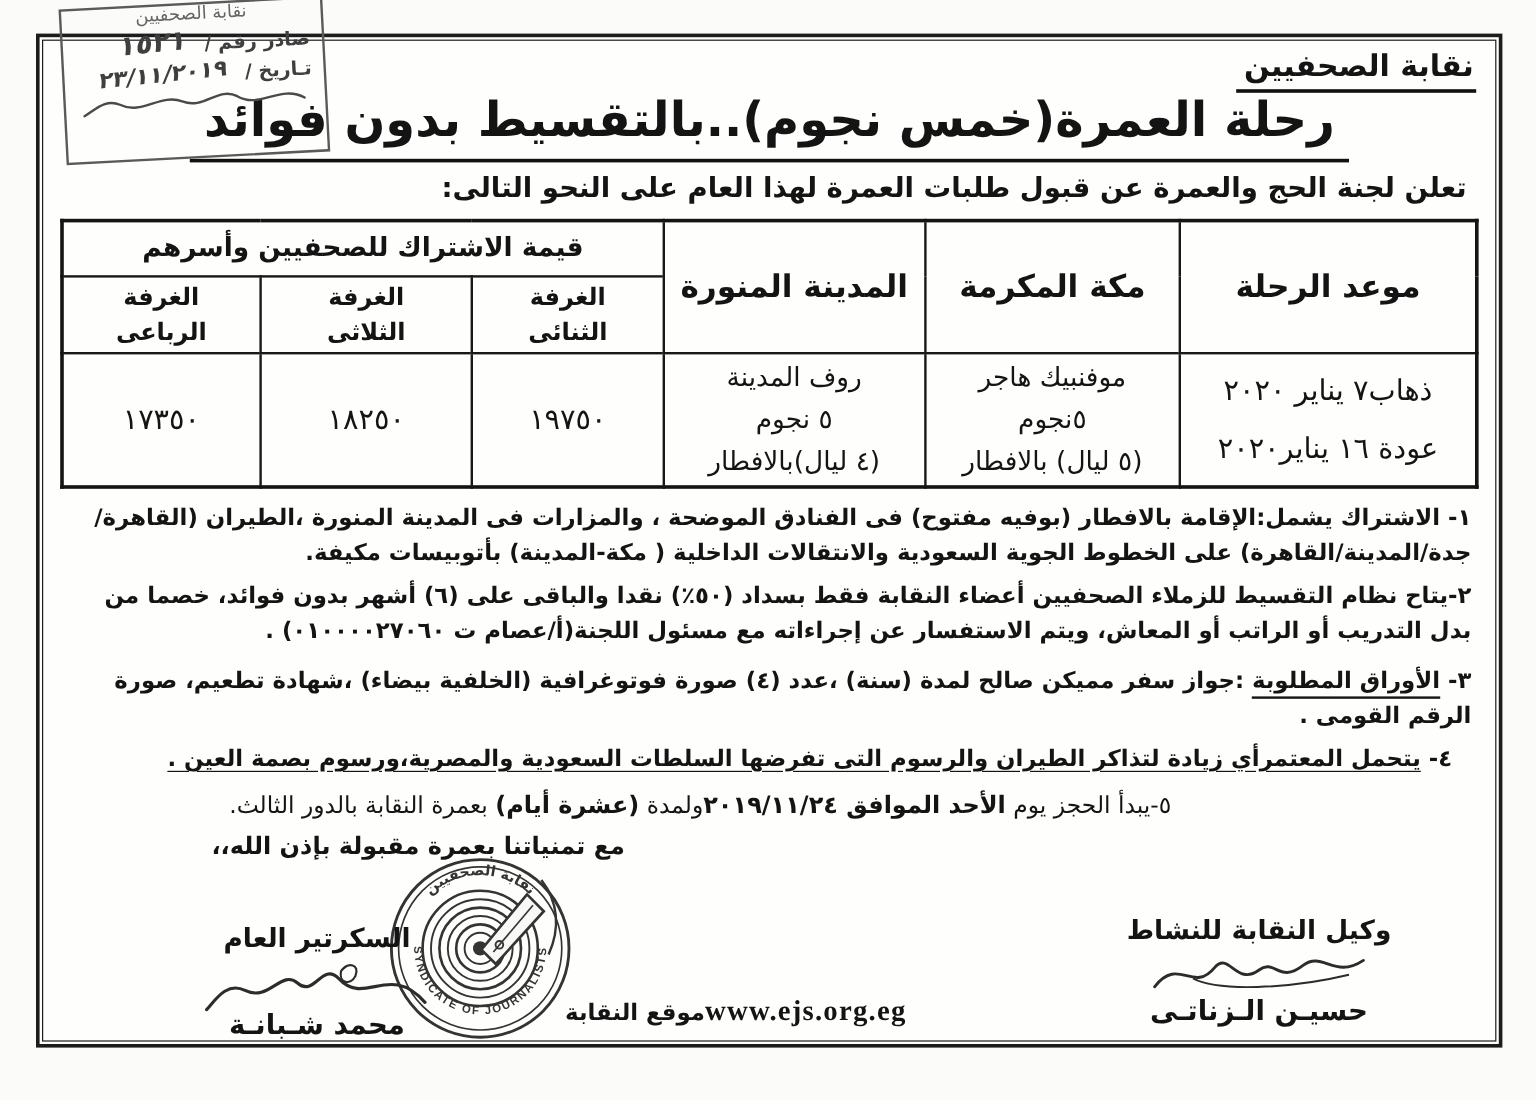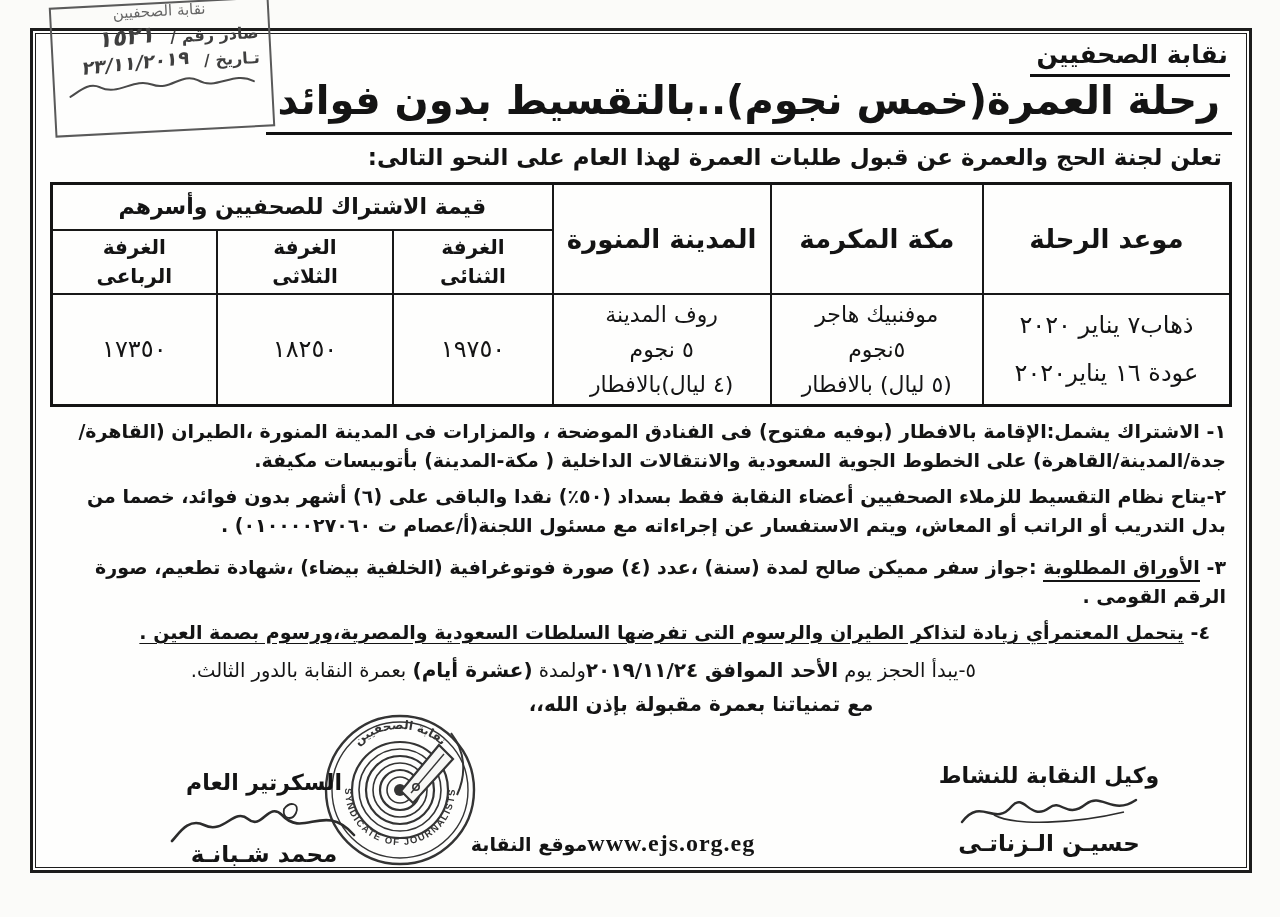--- a/index.html
+++ b/index.html
@@ -21,21 +21,21 @@
     position:absolute; inset:2px; border:1px solid #1c1c1c;
     padding:6px 14px 0 14px; direction:rtl; overflow:hidden;
   }
 
   
   .org-row { text-align:right; }
   .org-name {
     display:inline-block; font-size:25px; font-weight:bold;
     border-bottom:3px solid #111; padding:0 2px 5px 6px; margin-right:2px;
   }
-  .title-row { text-align:right; margin-top:0px; }
+  .title-row { text-align:center; margin-top:0px; }
   .doc-title {
     display:inline-block; font-size:40px; font-weight:bold; letter-spacing:-1px;
     border-bottom:3px solid #111; padding:0 12px 9px 12px;
   }
   .subtitle {
     text-align:right; padding-right:10px; margin-top:9px;
     font-size:23px; font-weight:bold;
   }
 
   
@@ -57,21 +57,21 @@
   .notes { padding:10px 6px 0 6px; font-size:19px; line-height:1.5; }
   .notes p { margin:0; }
   .n1 { font-weight:bold; margin-bottom:8px !important; }
   .n2 { font-weight:bold; margin-bottom:14px !important; }
   .n3 { font-weight:bold; margin-bottom:8px !important; }
   .n3 .n3-title { border-bottom:2.5px solid #141414; padding-bottom:2px; }
   .n4 { font-weight:bold; margin-bottom:8px !important; padding-right:16px; }
   .n4 .n4-text { text-decoration:underline; text-underline-offset:4px; }
   .n5 { padding-right:250px; font-size:19.5px; }
   .n5 b { font-size:20px; }
-  .wish { text-align:center; font-weight:bold; font-size:20px; margin-top:4px !important; padding-left:120px; }
+  .wish { text-align:left; font-weight:bold; font-size:20px; margin-top:4px !important; padding-left:120px; }
 
   
   .footer { position:absolute; left:2px; right:2px; bottom:2px; height:150px; }
   .sig-block { position:absolute; text-align:center; }
   .sig-block.right-block { right:80px; top:48px; width:230px; }
   .sig-block.left-block  { left:116px; top:55px; width:220px; }
   .sig-title { font-size:22px; font-weight:bold; }
   .sig-name  { font-size:23px; font-weight:bold; margin-top:-6px; }
   svg.sig { display:block; margin:0 auto; }
   .seal { position:absolute; left:283px; top:-4px; }

